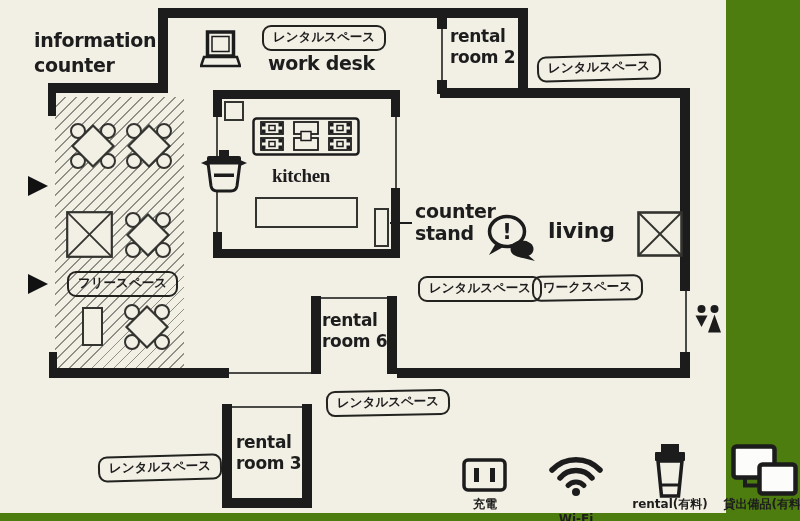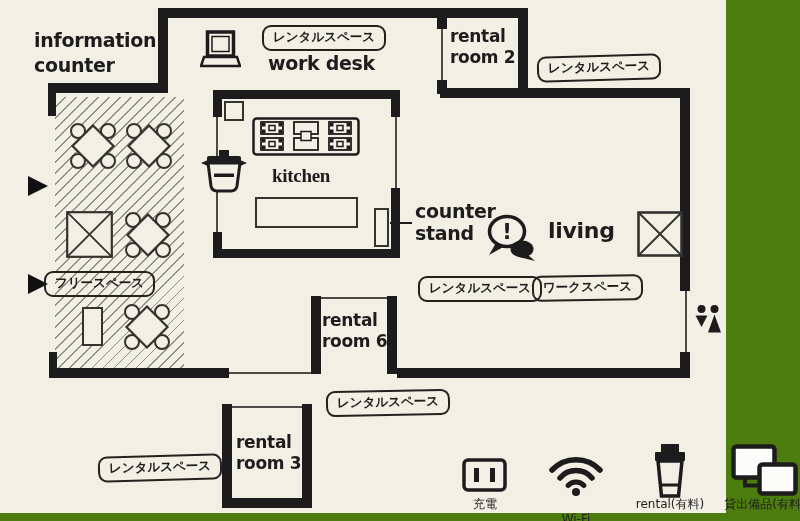--- a/index.html
+++ b/index.html
@@ -11,21 +11,21 @@
   .txt { position:absolute; color:#1d1d1d; font-weight:bold; letter-spacing:-0.3px; }
   .big { font-size:19px; line-height:1.3; }
   .room-name { font-size:17px; line-height:1.25; text-align:left; }
   .pill { position:absolute; border:2px solid #22221f; border-radius:9px; padding:2px 9px 3px;
           font-size:12.5px; font-weight:bold; color:#1d1d1d; white-space:nowrap; background:transparent; }
   .hatch { position:absolute; left:55px; top:97px; width:129px; height:271px;
            background:repeating-linear-gradient(135deg, rgba(0,0,0,0) 0px, rgba(0,0,0,0) 6.5px, #8f8f87 6.5px, #8f8f87 7.8px); }
   .arrow { position:absolute; width:0; height:0; border-top:10px solid transparent;
            border-bottom:10px solid transparent; border-left:20px solid #111; }
   .box-outline { position:absolute; border:2px solid #33332f; background:#f2efe5; }
-  .legend-label { position:absolute; font-size:12px; font-weight:normal; color:#1d1d1d; text-align:center; white-space:nowrap; }
+  .legend-label { position:absolute; font-size:12px; font-weight:bold; color:#1d1d1d; text-align:center; white-space:nowrap; }
   svg { position:absolute; display:block; }
   svg text { font-family:"DejaVu Sans","Liberation Sans",sans-serif; }
 </style>
 </head>
 <body>
 
 <div id="canvas">
   <div id="paper"></div>
 
   <div class="hatch"></div>
@@ -87,21 +87,21 @@
   </div>
   <div class="txt room-name" style="left:236px;top:432px;">
     <div>rental</div>
     <div>room 3</div>
   </div>
 
   <div class="pill" style="left:262px;top:25px;">レンタルスペース</div>
   <div class="pill" style="left:537px;top:55px;transform:rotate(-1.5deg);">レンタルスペース</div>
   <div class="pill" style="left:418px;top:276px;">レンタルスペース</div>
   <div class="pill" style="left:532px;top:275px;transform:rotate(-1deg);">ワークスペース</div>
-  <div class="pill" style="left:44px;top:271px;">フリースペース</div>
+  <div class="pill" style="left:67px;top:271px;">フリースペース</div>
   <div class="pill" style="left:326px;top:390px;transform:rotate(-1deg);">レンタルスペース</div>
   <div class="pill" style="left:98px;top:455px;transform:rotate(-1.5deg);">レンタルスペース</div>
 
   <div class="arrow" style="left:28px;top:176px;"></div>
   <div class="arrow" style="left:28px;top:274px;"></div>
 
   <svg style="left:69px;top:122px;" width="48" height="48" viewBox="0 0 48 48">
     <g stroke="#33332f" fill="#f2efe5">
         <circle cx="9" cy="9" r="7" stroke-width="2"></circle>
         <circle cx="39" cy="9" r="7" stroke-width="2"></circle>

